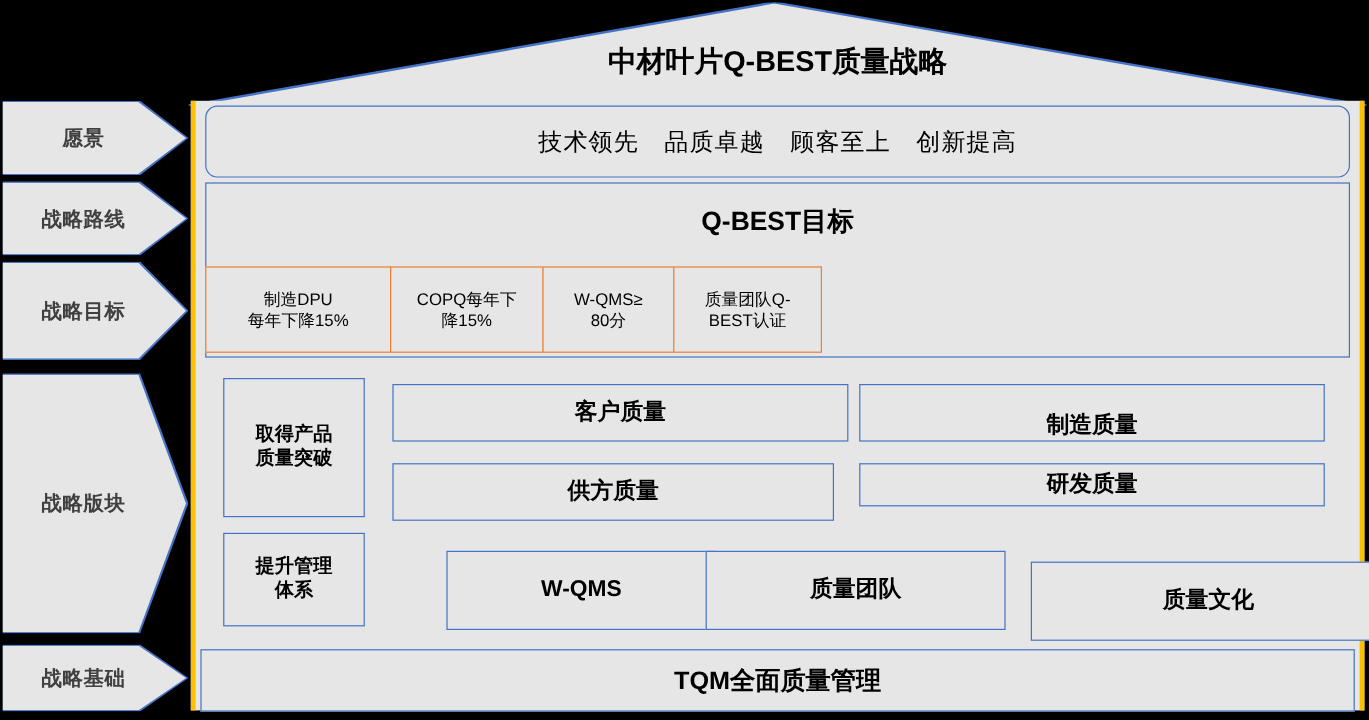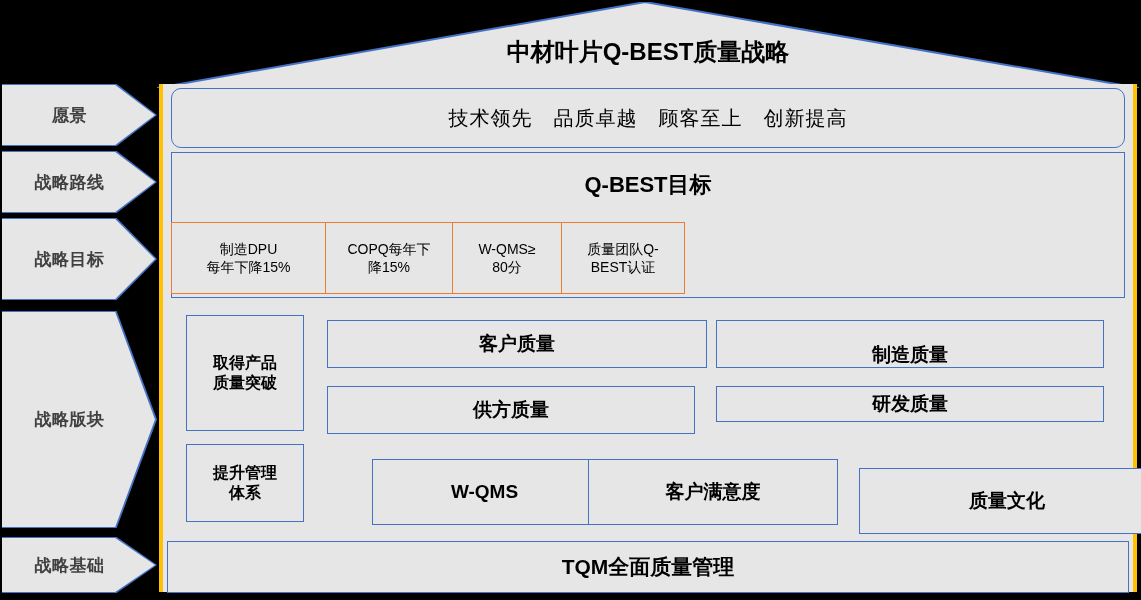--- a/index.html
+++ b/index.html
@@ -274,21 +274,21 @@
     <span>提升管理</span><br>
     <span>体系</span>
   </span>
 </div>
 
 <div class="blk blk-wide" style="left:335px;top:459px;width:225px;height:66px;margin-left:37px;">
   <span>W-QMS</span>
 </div>
 
 <div class="blk blk-wide" style="left:588px;top:459px;width:250px;height:66px;">
-  <span>客户满意度</span>
+  <span>质量团队</span>
 </div>
 
 <div class="blk blk-wide" style="left:859px;top:468px;width:296px;height:66px;">
   <span>质量文化</span>
 </div>
 
 <div class="foundation">
   <span>TQM全面质量管理</span>
 </div>
 

